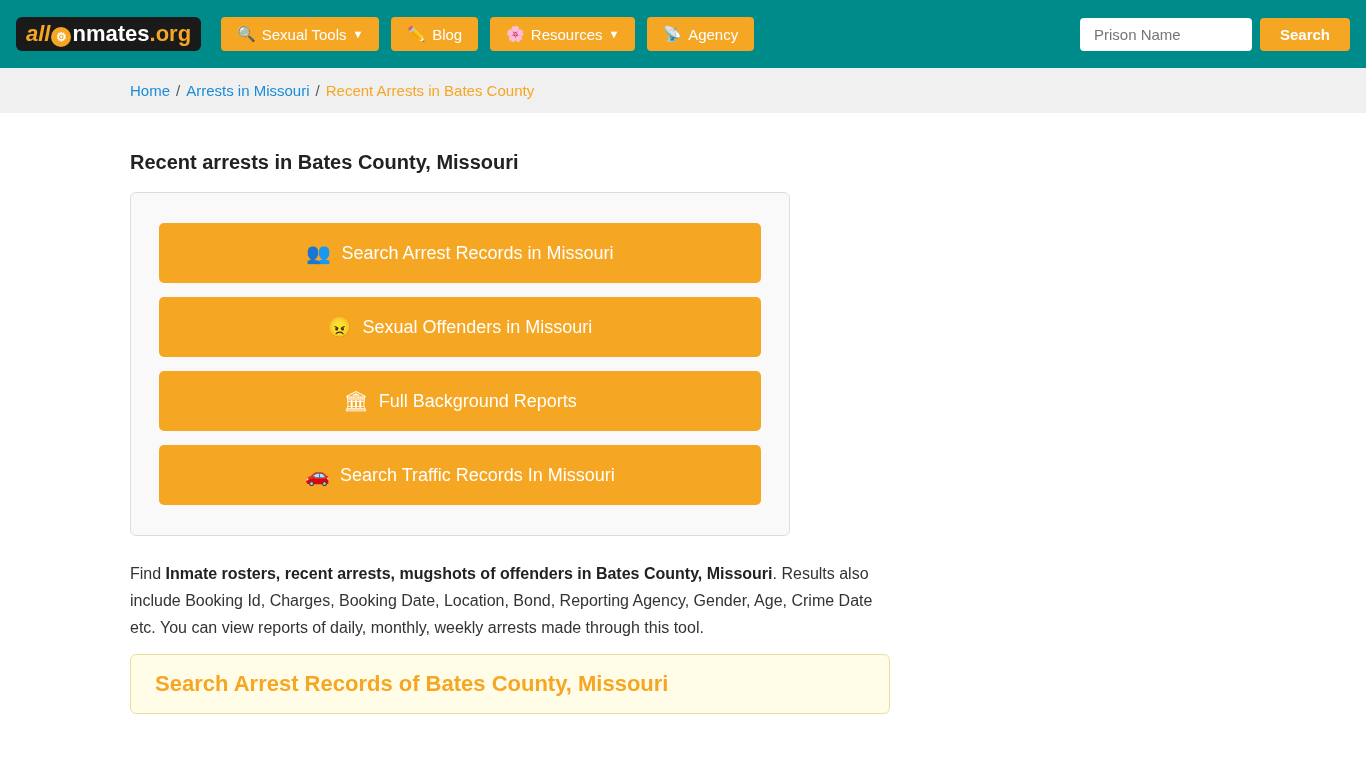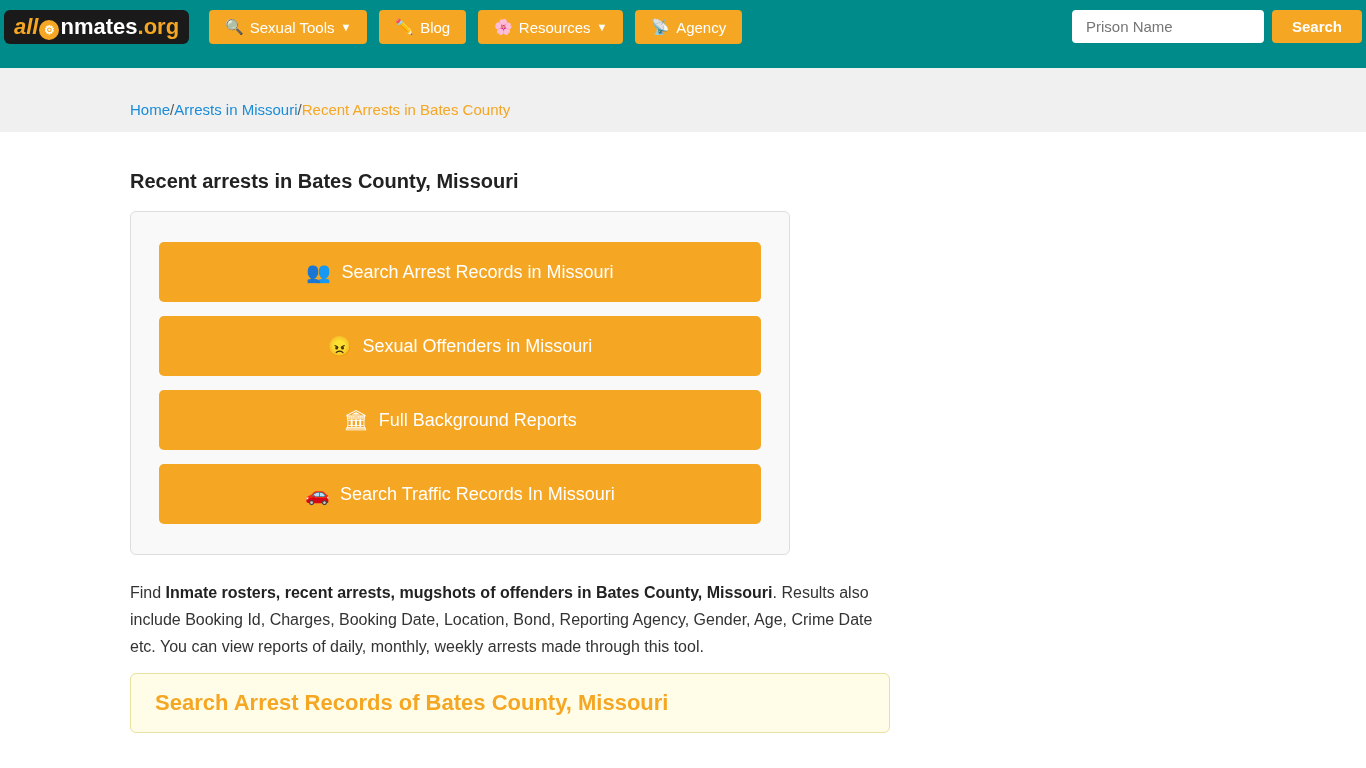--- a/index.html
+++ b/index.html
@@ -2,22 +2,22 @@
 <html><head>
   <meta charset="utf-8">
   <style>
     * { margin: 0; padding: 0; box-sizing: border-box; }
     body { font-family: Arial, sans-serif; background: #fff; font-size: 16px; color: #333; }
 
     
     .header {
       background: #008b8b;
       display: flex;
-      align-items: flex-start;
-      padding: 10px 4px;
+      align-items: center;
+      padding: 10px 16px;
       gap: 12px;
       min-height: 68px;
     }
     .logo-wrap {
       display: flex;
       align-items: center;
       background: #1a1a1a;
       border-radius: 6px;
       padding: 4px 10px;
       margin-right: 8px;
@@ -50,21 +50,21 @@
       display: flex;
       align-items: center;
       gap: 8px;
       margin-left: auto;
     }
     .prison-input {
       border: none;
       border-radius: 4px;
       padding: 8px 14px;
       font-size: 15px;
-      width: 192px;
+      width: 172px;
       outline: none;
       color: #999;
     }
     .search-btn {
       background: #f5a623;
       color: #fff;
       border: none;
       border-radius: 4px;
       padding: 8px 20px;
       font-size: 15px;
@@ -75,21 +75,21 @@
     
     .breadcrumb-wrap {
       background: #f0f0f0;
       padding: 14px 130px;
       margin: 0;
     }
     .breadcrumb {
       font-size: 15px;
       display: flex;
       align-items: center;
-      margin-top: 19px;
+      gap: 6px;
     }
     .breadcrumb a { color: #1a8cd8; text-decoration: none; }
     .breadcrumb .sep { color: #555; }
     .breadcrumb .current { color: #f5a623; }
 
     
     .main {
       padding: 20px 130px 40px 130px;
       max-width: 1366px;
     }

